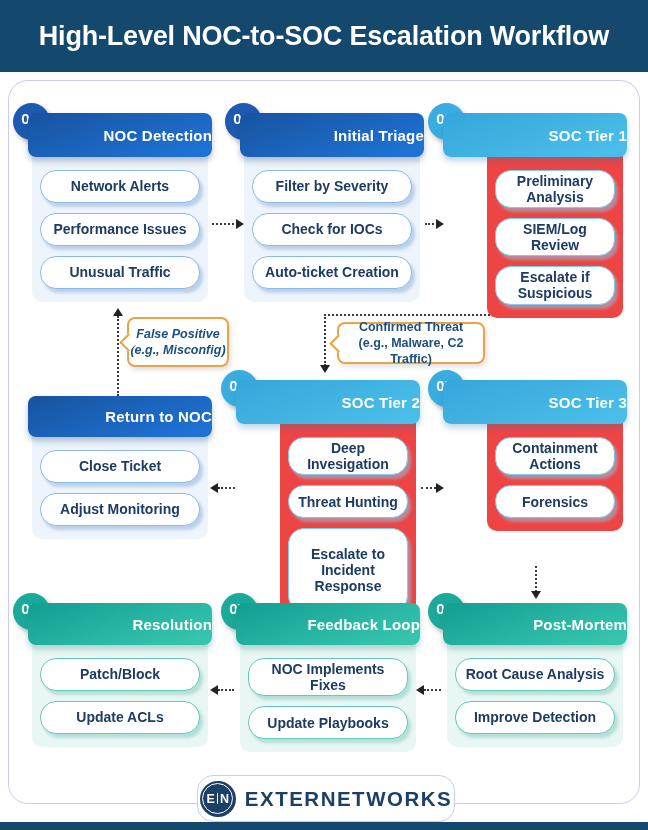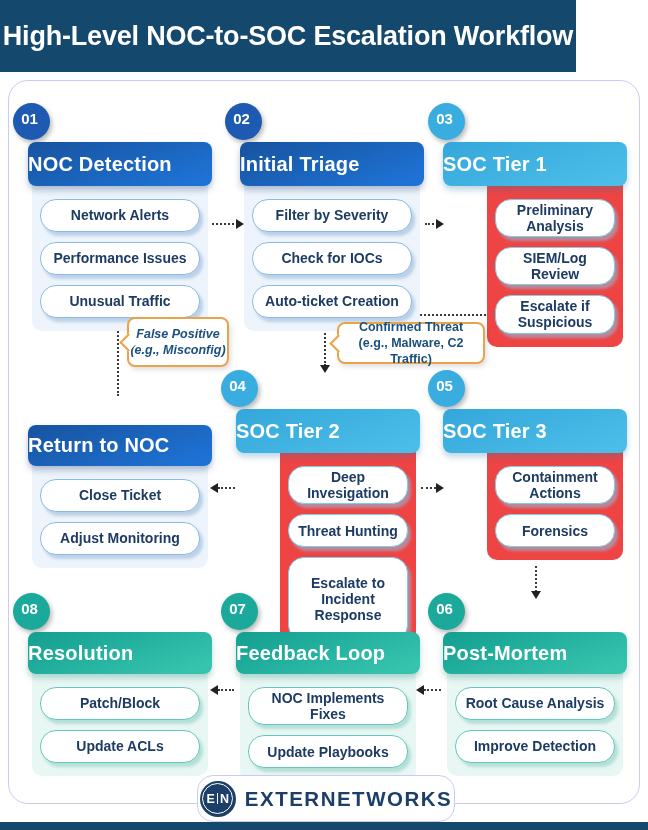--- a/index.html
+++ b/index.html
@@ -1,33 +1,33 @@
 <!DOCTYPE html>
 <html><head>
 <meta charset="utf-8">
 <style>
   html,body{margin:0;padding:0;background:#fff;}
   body{width:648px;height:830px;position:relative;overflow:hidden;
        font-family:"Liberation Sans","DejaVu Sans",sans-serif;}
-  .titlebar{position:absolute;left:0;top:0;width:576px;height:72px;background:#14496d;
+  .titlebar{position:absolute;left:0;top:0;width:648px;height:72px;background:#14496d;
             display:flex;align-items:center;justify-content:center;}
   .titlebar span{color:#fff;font-size:27px;font-weight:bold;letter-spacing:-.2px;}
   .frame{position:absolute;left:8px;top:80px;width:632px;height:724px;box-sizing:border-box;
          border:1.5px solid #c9cbf2;border-radius:20px;}
   .bottombar{position:absolute;left:0;top:822px;width:648px;height:8px;background:#14496d;}
 
   
   .card{position:absolute;width:184px;z-index:2;}
   .badge{position:absolute;top:-10px;left:-15px;width:37px;height:37px;border-radius:50%;
          display:flex;align-items:center;justify-content:center;color:#fff;font-weight:bold;
          font-size:15px;z-index:1;box-shadow:2px 3px 5px rgba(0,0,0,.28);}
   .badge span{position:relative;top:-3px;left:-2px;}
   .card-header{position:relative;z-index:2;height:44px;border-radius:8px;display:flex;
-               align-items:center;justify-content:flex-start;color:#fff;font-weight:bold;
-               font-size:20px;letter-spacing:.2px;box-shadow:0 4px 6px rgba(25,60,110,.30);margin-top:29px;}
+               align-items:center;justify-content:flex-end;color:#fff;font-weight:bold;
+               font-size:15px;letter-spacing:.2px;box-shadow:0 4px 6px rgba(25,60,110,.30);}
   .card-body{margin:-8px 4px 0 4px;padding:21px 8px 13px 8px;border-radius:0 0 10px 10px;
              position:relative;z-index:1;}
   .pill{background:#fff;border:1.5px solid;border-radius:16px;min-height:27px;margin-top:10px;
         display:flex;align-items:center;justify-content:center;text-align:center;
         font-weight:bold;font-size:14px;color:#1d3b63;padding:2px 6px;line-height:1.15;}
   .pill:first-child{margin-top:0;}
   .pill.two-line{padding:17px 22px;}
   .theme-blue .badge{background:#1e59b2;}
   .theme-blue .card-header{background:linear-gradient(160deg,#17539f 0%,#1e72d4 90%);}
   .theme-blue .card-body{background:#edf4fb;}

